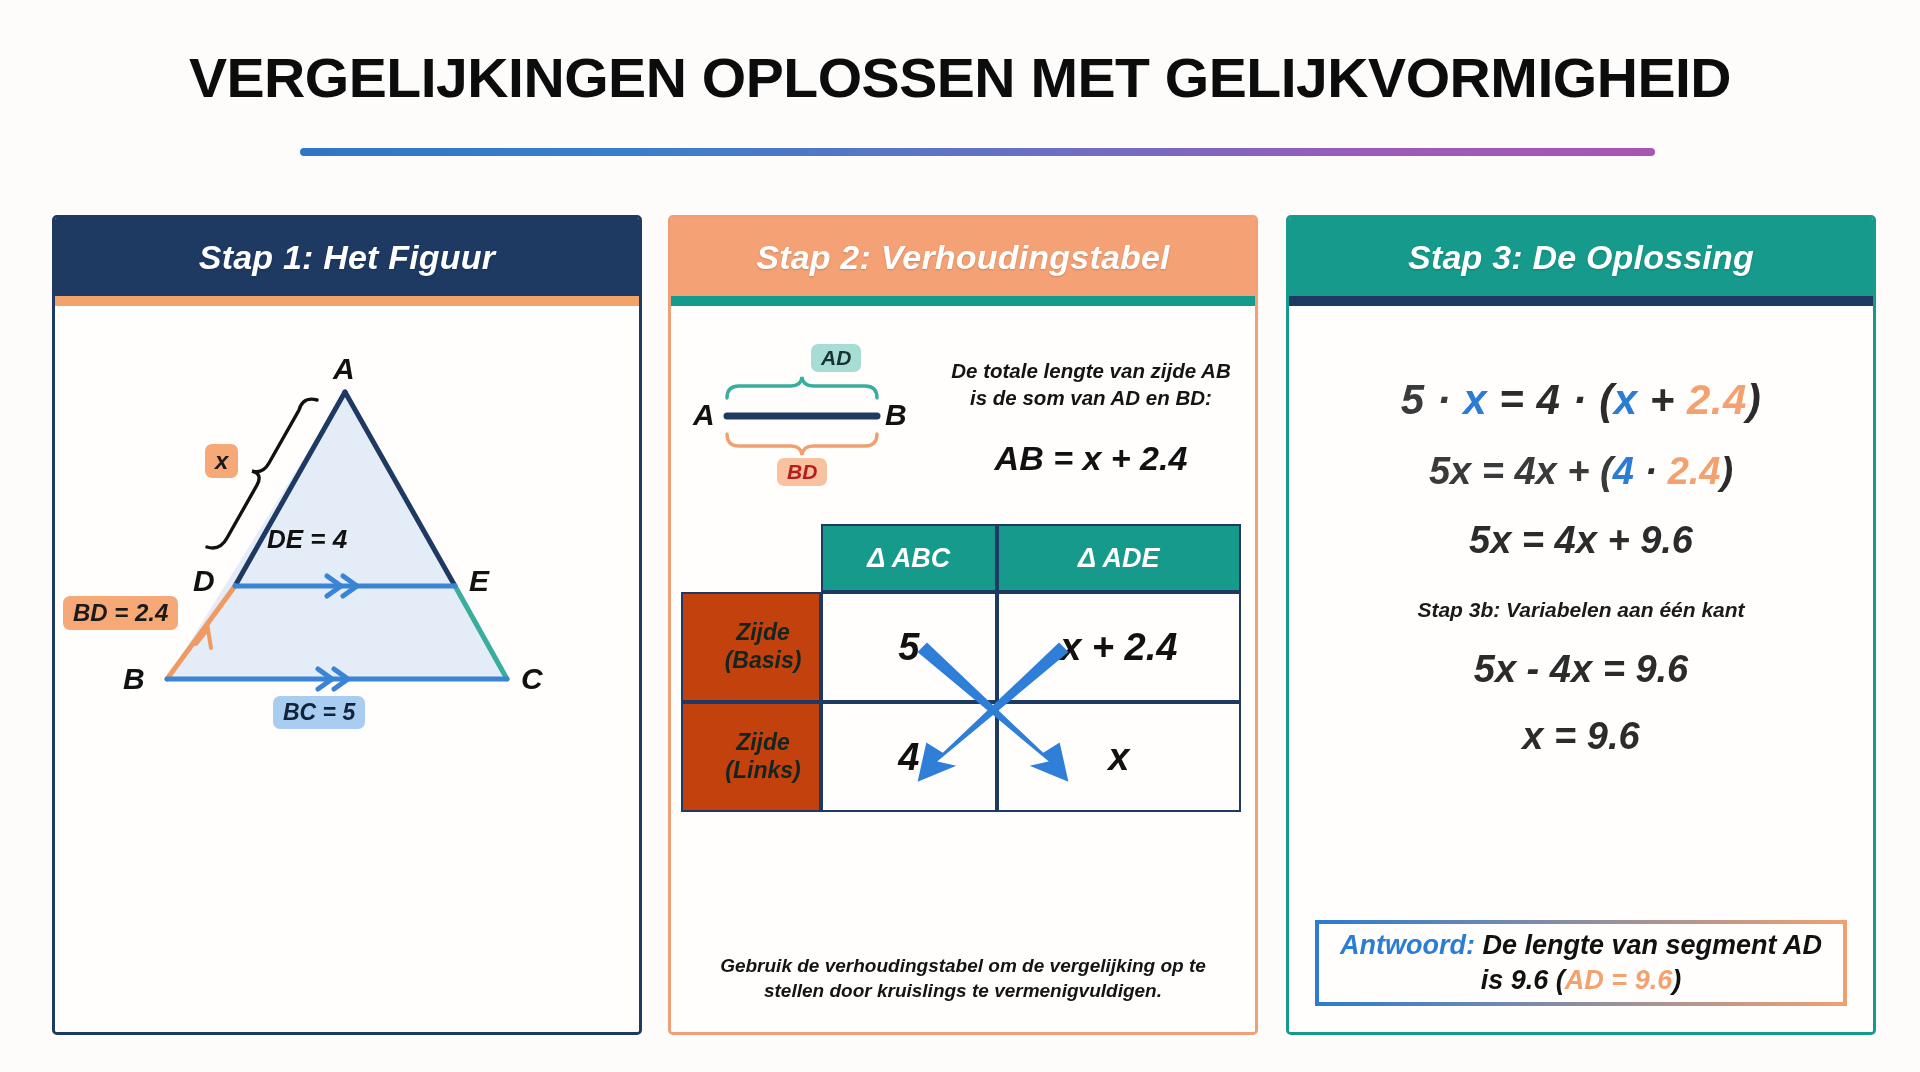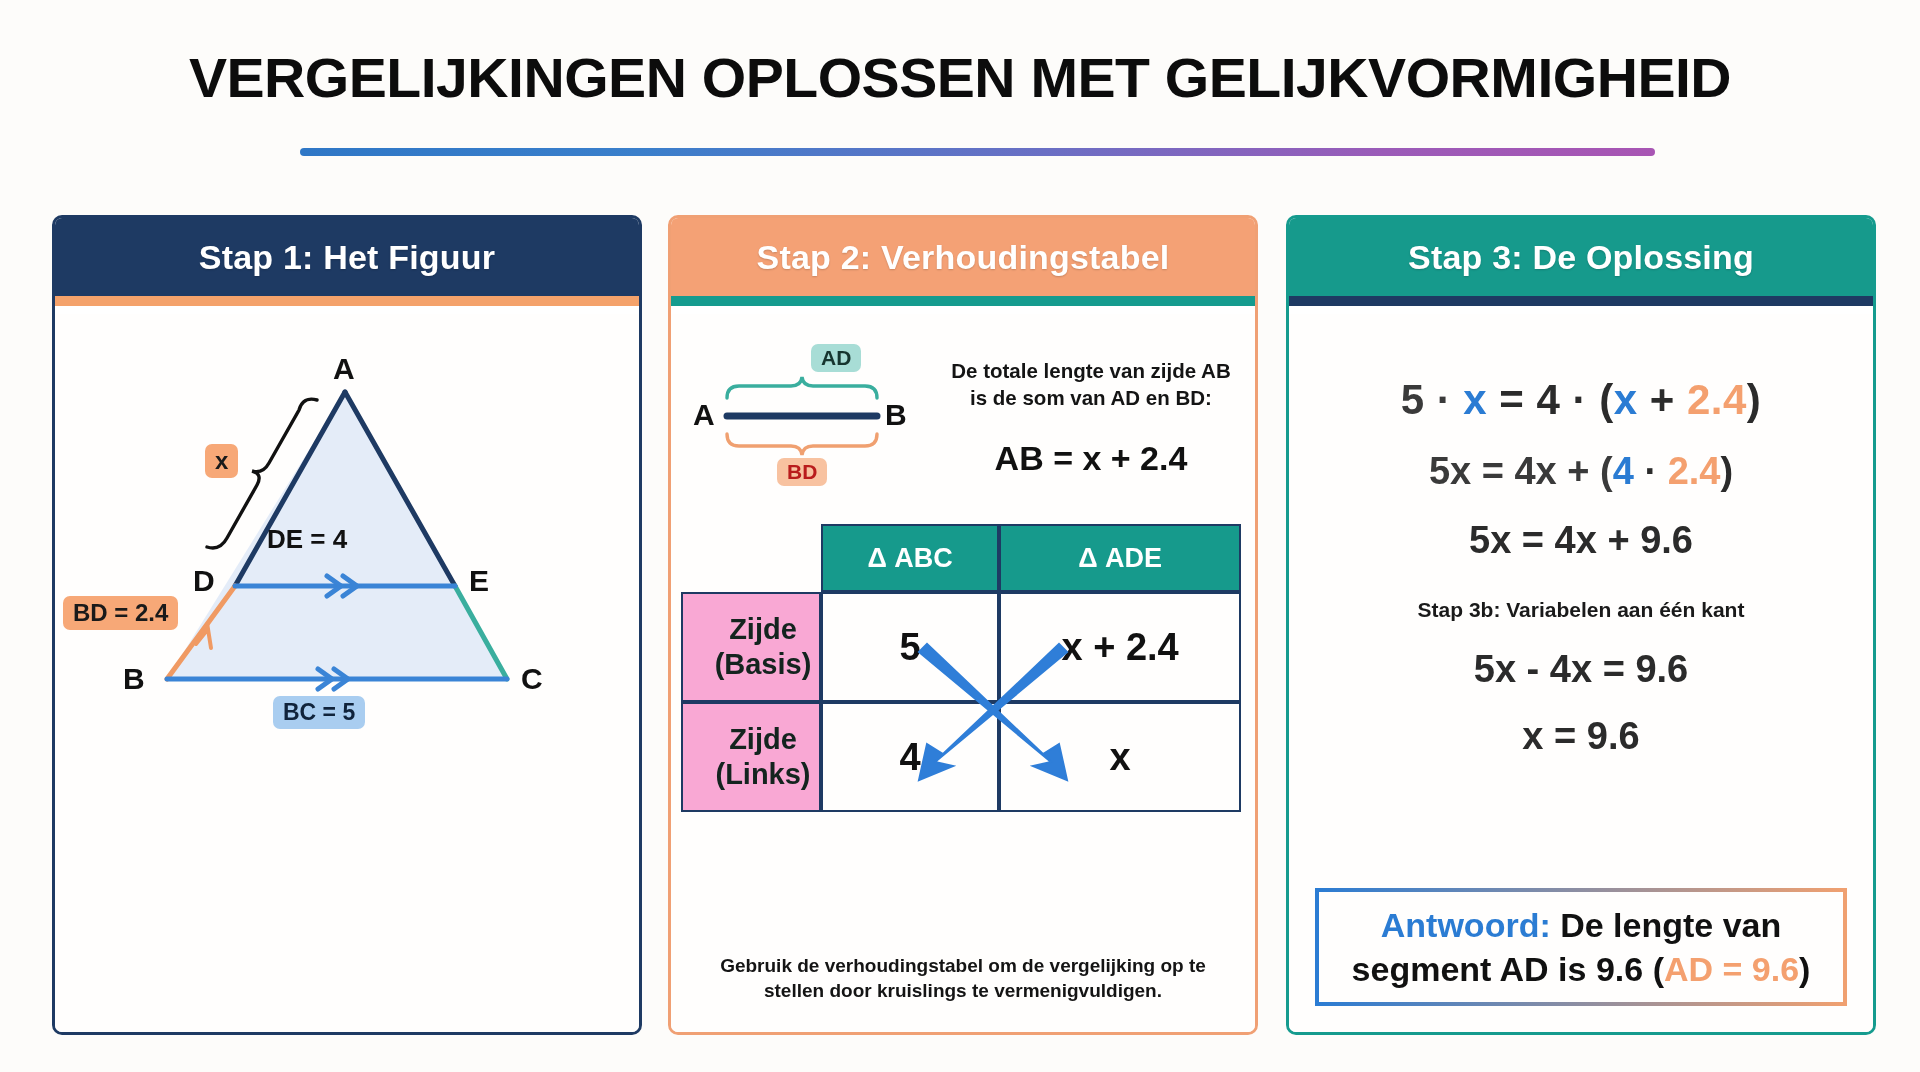--- a/index.html
+++ b/index.html
@@ -23,22 +23,23 @@
   .title-rule {
     position: absolute; top: 148px; left: 300px; width: 1355px; height: 8px;
     border-radius: 4px;
     background: linear-gradient(90deg, #2f77c6 0%, #3a7fcb 25%, #6a6fc4 55%, #9b5bb8 80%, #a855b3 100%);
   }
 
   
   .card {
     position: absolute; top: 215px; height: 820px;
     background: #ffffff;
-    border-radius: 10px;
+    border-radius: 5px;
     overflow: hidden;
+    font-style: italic;
   }
   .card-body {
     position: absolute; left: 0; right: 0; bottom: 0; top: 96px;
     background: #fffefd;
   }
   .card-head {
     position: absolute; top: 0; left: 0; right: 0; height: 78px;
     display: flex; align-items: center; justify-content: center;
     color: #fff; font-size: 34px; font-weight: bold;
     letter-spacing: 0.2px;
@@ -79,41 +80,41 @@
   .c2text .p { font-size: 20.5px; font-weight: bold; color: #141414; line-height: 1.3; }
   .c2text .eq { margin-top: 28px; font-size: 34px; font-weight: bold; color: #111; }
 
   .tablewrap { position: absolute; top: 210px; left: 10px; width: 560px; height: 330px; }
   table.ratio { border-collapse: separate; border-spacing: 0; width: 100%; }
   table.ratio td, table.ratio th {
     border: 2px solid #1e3a63; padding: 0; text-align: center; vertical-align: middle;
   }
   table.ratio thead th { background: #169a8c; color: #fff; font-size: 27px; font-weight: bold; height: 68px; }
   table.ratio thead th.corner { background: transparent; border: none; }
-  table.ratio td.rowhdr { background: #f9a8d4; font-size: 29px; font-weight: bold; color: #14241f; width: 140px; line-height: 1.2; padding-left: 24px; }
+  table.ratio td.rowhdr { background: #c2410c; font-size: 23px; font-weight: bold; color: #14241f; width: 140px; line-height: 1.2; padding-left: 24px; }
   table.ratio td.val { font-size: 38px; font-weight: bold; color: #111; height: 110px; }
 
   .c2foot {
     position: absolute; bottom: 28px; left: 22px; right: 22px; text-align: center;
     font-size: 19px; font-weight: bold; color: #141414; line-height: 1.35;
   }
 
   
   .c3 { position: absolute; top: 0; left: 0; right: 0; bottom: 0; padding: 28px 26px 0; text-align: center; }
   .eqbig { font-size: 42px; font-weight: bold; color: #2b2b2b; letter-spacing: 0.5px; }
   .eqmid { font-size: 38px; font-weight: bold; color: #2b2b2b; }
   .steplbl { font-size: 21px; font-weight: bold; color: #1a1a1a; }
   .blue { color: #2b7cd3; }
   .orange { color: #f4a06f; }
   .gray { color: #3a3a3a; }
   .ansbox {
     position: absolute; left: 26px; right: 26px; bottom: 26px;
     border: 4px solid; border-image: linear-gradient(90deg,#2b7cd3,#f0a070) 1;
-    border-radius: 12px; padding: 11px 18px;
-    font-size: 34px; font-weight: bold; color: #111; line-height: 1.3; text-align: center;
+    border-radius: 12px; padding: 4px 18px;
+    font-size: 27px; font-weight: bold; color: #111; line-height: 1.3; text-align: center;
   }
 </style>
 </head>
 <body>
 
 <div class="page">
 
   <div class="title">VERGELIJKINGEN OPLOSSEN MET GELIJKVORMIGHEID</div>
   <div class="title-rule"></div>
 

